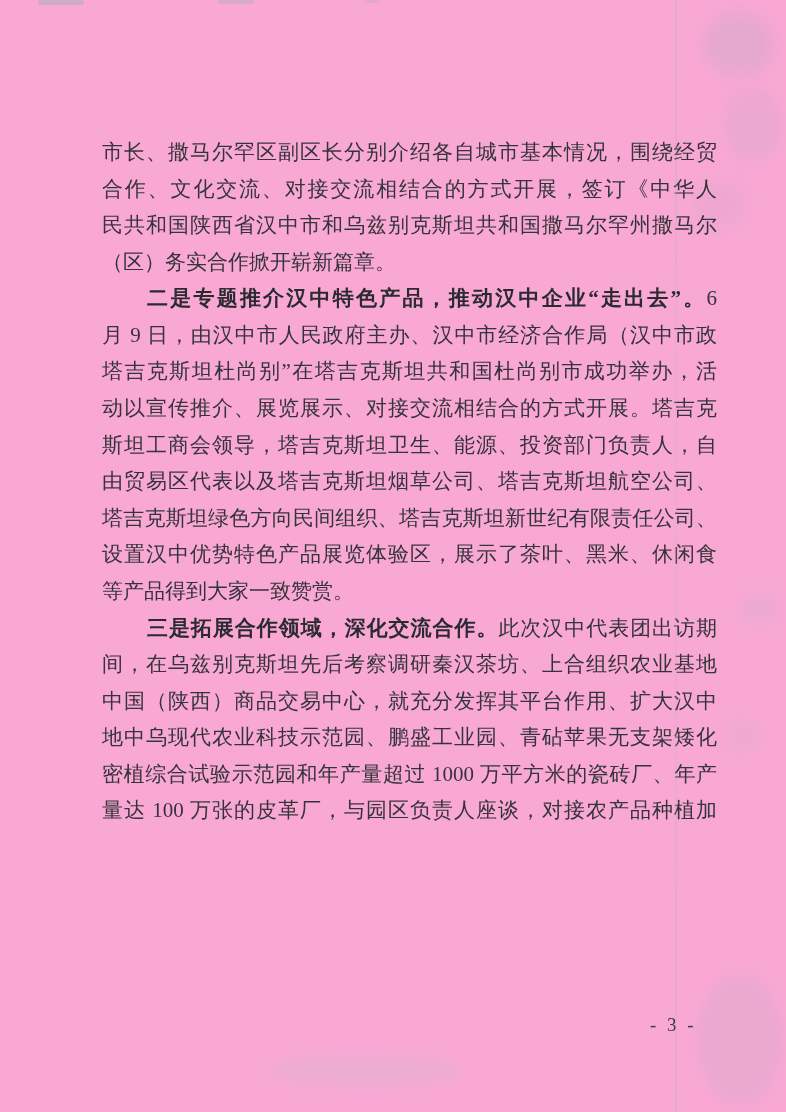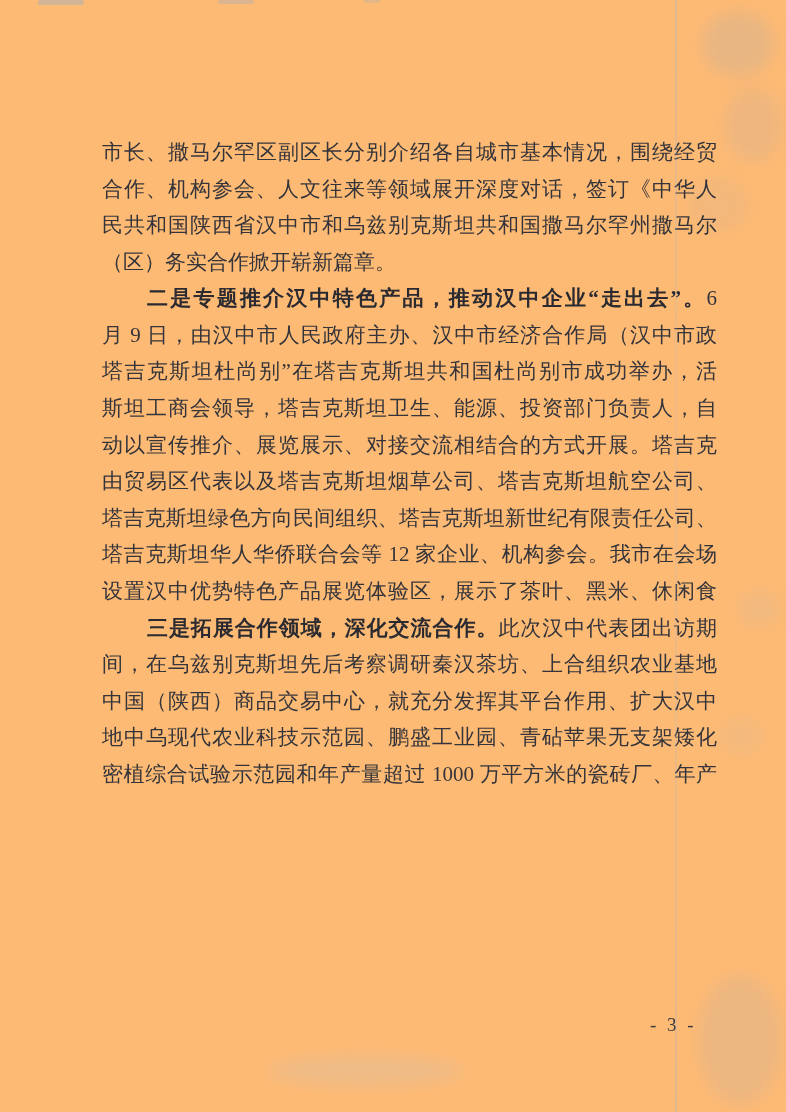--- a/index.html
+++ b/index.html
@@ -4,21 +4,21 @@
 <style>
   html, body {
     margin: 0;
     padding: 0;
     background: #ffffff;
   }
   .page {
     position: relative;
     width: 786px;
     height: 1112px;
-    background: #fdba74;
+    background: #f9a8d4;
     overflow: hidden;
     font-family: "Liberation Serif", "DejaVu Serif", serif;
   }
   
   .text-block {
     position: absolute;
     left: 102px;
     top: 134px;
     width: 615px;
     color: #34343a;
@@ -104,36 +104,37 @@
   <div class="smudge tr1"></div>
   <div class="smudge tr2"></div>
   <div class="smudge tr3"></div>
   <div class="smudge mr1"></div>
   <div class="smudge mr2"></div>
   <div class="smudge br1"></div>
   <div class="smudge bc1"></div>
 
   <div class="text-block">
     <div class="line"><span>市长、撒马尔罕区副区长分别介绍各自城市基本情况，围绕经贸</span></div>
-    <div class="line"><span>合作、机构参会、人文往来等领域展开深度对话，签订《中华人</span></div>
+    <div class="line"><span>合作、文化交流、对接交流相结合的方式开展，签订《中华人</span></div>
     <div class="line"><span>民共和国陕西省汉中市和乌兹别克斯坦共和国撒马尔罕州撒马尔</span></div>
     <div class="line short"><span>（区）务实合作掀开崭新篇章。</span></div>
     <div class="line indent"><span class="b">二是专题推介汉中特色产品，推动汉中企业“走出去”。</span><span>6</span></div>
     <div class="line"><span>月 9 日，由汉中市人民政府主办、汉中市经济合作局（汉中市政</span></div>
     <div class="line"><span>塔吉克斯坦杜尚别”在塔吉克斯坦共和国杜尚别市成功举办，活</span></div>
+    <div class="line"><span>动以宣传推介、展览展示、对接交流相结合的方式开展。塔吉克</span></div>
     <div class="line"><span>斯坦工商会领导，塔吉克斯坦卫生、能源、投资部门负责人，自</span></div>
-    <div class="line"><span>动以宣传推介、展览展示、对接交流相结合的方式开展。塔吉克</span></div>
     <div class="line"><span>由贸易区代表以及塔吉克斯坦烟草公司、塔吉克斯坦航空公司、</span></div>
     <div class="line"><span>塔吉克斯坦绿色方向民间组织、塔吉克斯坦新世纪有限责任公司、</span></div>
-    <div class="line"><span>塔吉克斯坦华人华侨联合会等 12 家企业、机构参会。我市在会场</span></div>
     <div class="line"><span>设置汉中优势特色产品展览体验区，展示了茶叶、黑米、休闲食</span></div>
+    <div class="line short"><span>等产品得到大家一致赞赏。</span></div>
     <div class="line indent"><span class="b">三是拓展合作领域，深化交流合作。</span><span>此次汉中代表团出访期</span></div>
     <div class="line"><span>间，在乌兹别克斯坦先后考察调研秦汉茶坊、上合组织农业基地</span></div>
     <div class="line"><span>中国（陕西）商品交易中心，就充分发挥其平台作用、扩大汉中</span></div>
     <div class="line"><span>地中乌现代农业科技示范园、鹏盛工业园、青砧苹果无支架矮化</span></div>
     <div class="line"><span>密植综合试验示范园和年产量超过 1000 万平方米的瓷砖厂、年产</span></div>
+    <div class="line"><span>量达 100 万张的皮革厂，与园区负责人座谈，对接农产品种植加</span></div>
   </div>
 
   <div class="page-number">- 3 -</div>
 
   <div class="crease"></div>
 
 </div>
 
 </body></html>

